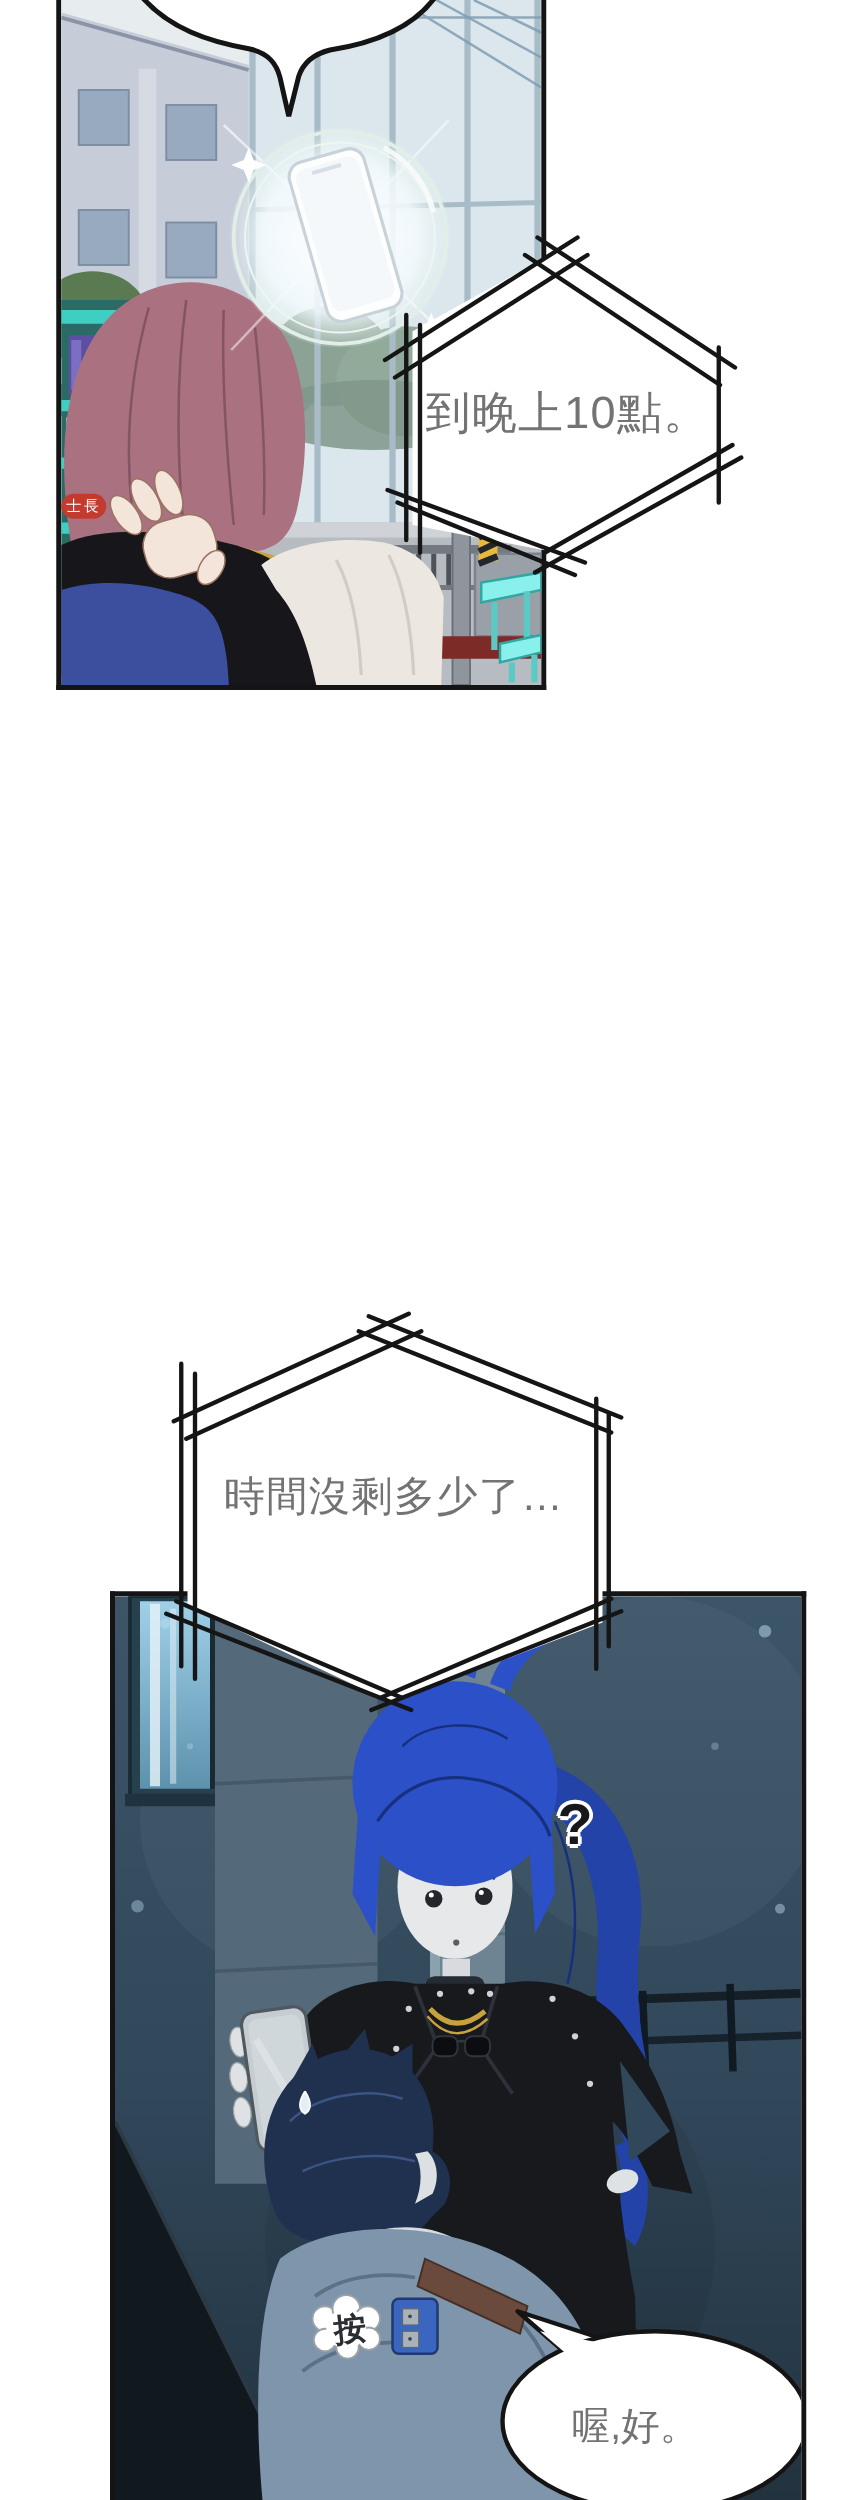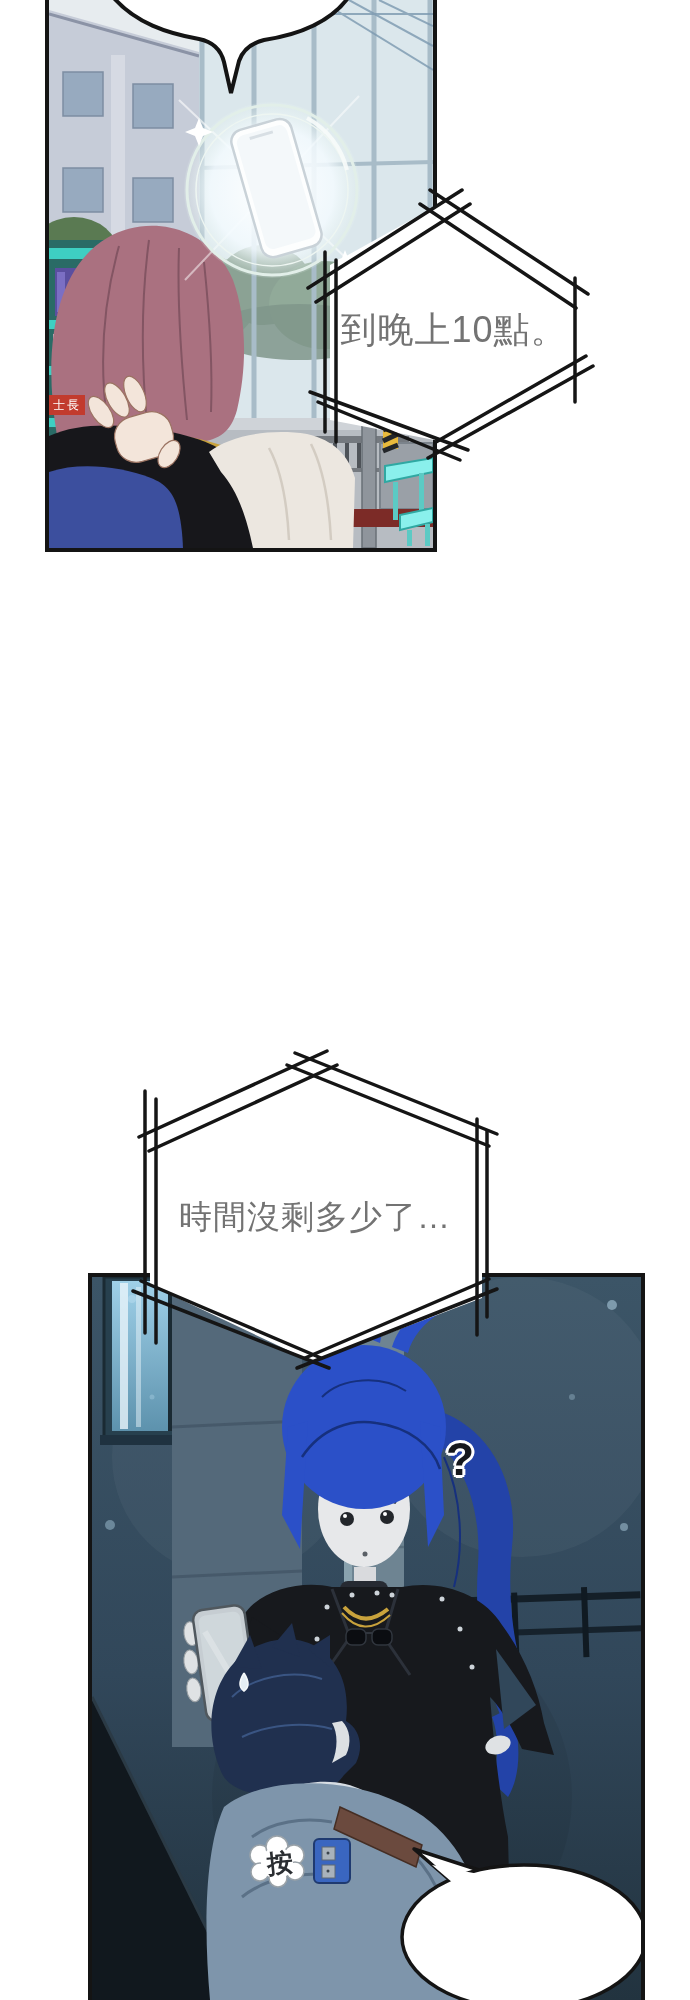--- a/index.html
+++ b/index.html
@@ -6,29 +6,29 @@
   .page{position:relative;width:690px;height:2000px;background:#ffffff;overflow:hidden;
         font-family:"Liberation Sans","DejaVu Sans",sans-serif;}
   .panel{position:absolute;box-sizing:border-box;border:4px solid #141414;background:#fff;z-index:1;}
   .panel-top{left:45px;top:0;width:392px;height:552px;border-top:none;}
   .panel-bottom{left:88px;top:1273px;width:557px;height:727px;border-bottom:none;}
   .panel svg{display:block;}
   .overlay{position:absolute;z-index:4;}
   .hexlayer{position:absolute;z-index:3;}
   .speech{color:#737373;text-align:center;font-weight:500;}
   .sp1{left:330px;top:306px;width:248px;font-size:36px;letter-spacing:1px;}
-  .sp2{left:140px;top:1175px;width:350px;font-size:33px;line-height:44px;letter-spacing:1px;margin-top:20px;}
+  .sp2{left:140px;top:1175px;width:350px;font-size:33px;line-height:44px;letter-spacing:1px;}
   .sp3{left:428px;top:1920px;width:160px;font-size:31px;}
   .qmark{left:434px;top:1432px;width:52px;text-align:center;font-size:46px;font-weight:700;color:#16181c;
          text-shadow:-3px 0 0 #fff,3px 0 0 #fff,0 -3px 0 #fff,0 3px 0 #fff,
                      -2px -2px 0 #fff,2px 2px 0 #fff,-2px 2px 0 #fff,2px -2px 0 #fff;}
   .sfx{left:262px;top:1846px;width:36px;text-align:center;font-size:26px;font-weight:700;color:#2a2d31;
        transform:rotate(-6deg);}
   .store-sign{left:49px;top:395px;width:36px;height:20px;background:#c23b2e;color:#ffffff;
-              font-size:12px;line-height:20px;text-align:center;letter-spacing:2px;z-index:2;position:absolute;}
+              font-size:12px;line-height:20px;text-align:center;letter-spacing:2px;z-index:2;position:absolute;border-radius:10px;}
 </style>
 </head>
 <body>
 
 <div class="page">
 
   <div class="panel panel-top">
     <svg width="384" height="548" viewBox="0 0 384 548">
       <defs>
         <radialGradient id="orbGrad" cx="50%" cy="50%" r="50%">
@@ -382,14 +382,15 @@
       <g>
         <polygon points="322,572 368,612 396,596" fill="#ffffff" stroke="#141414" stroke-width="3.5" stroke-linejoin="round"></polygon>
         <ellipse cx="432" cy="660" rx="122" ry="72" fill="#ffffff" stroke="#141414" stroke-width="3.5"></ellipse>
         <polygon points="340,588 368,612 392,598" fill="#ffffff"></polygon>
       </g>
     </svg>
   </div>
 
   <div class="overlay qmark">?</div>
   <div class="overlay sfx">按</div>
+  <div class="overlay speech sp3">喔,好。</div>
 
 </div>
 
 </body></html>

